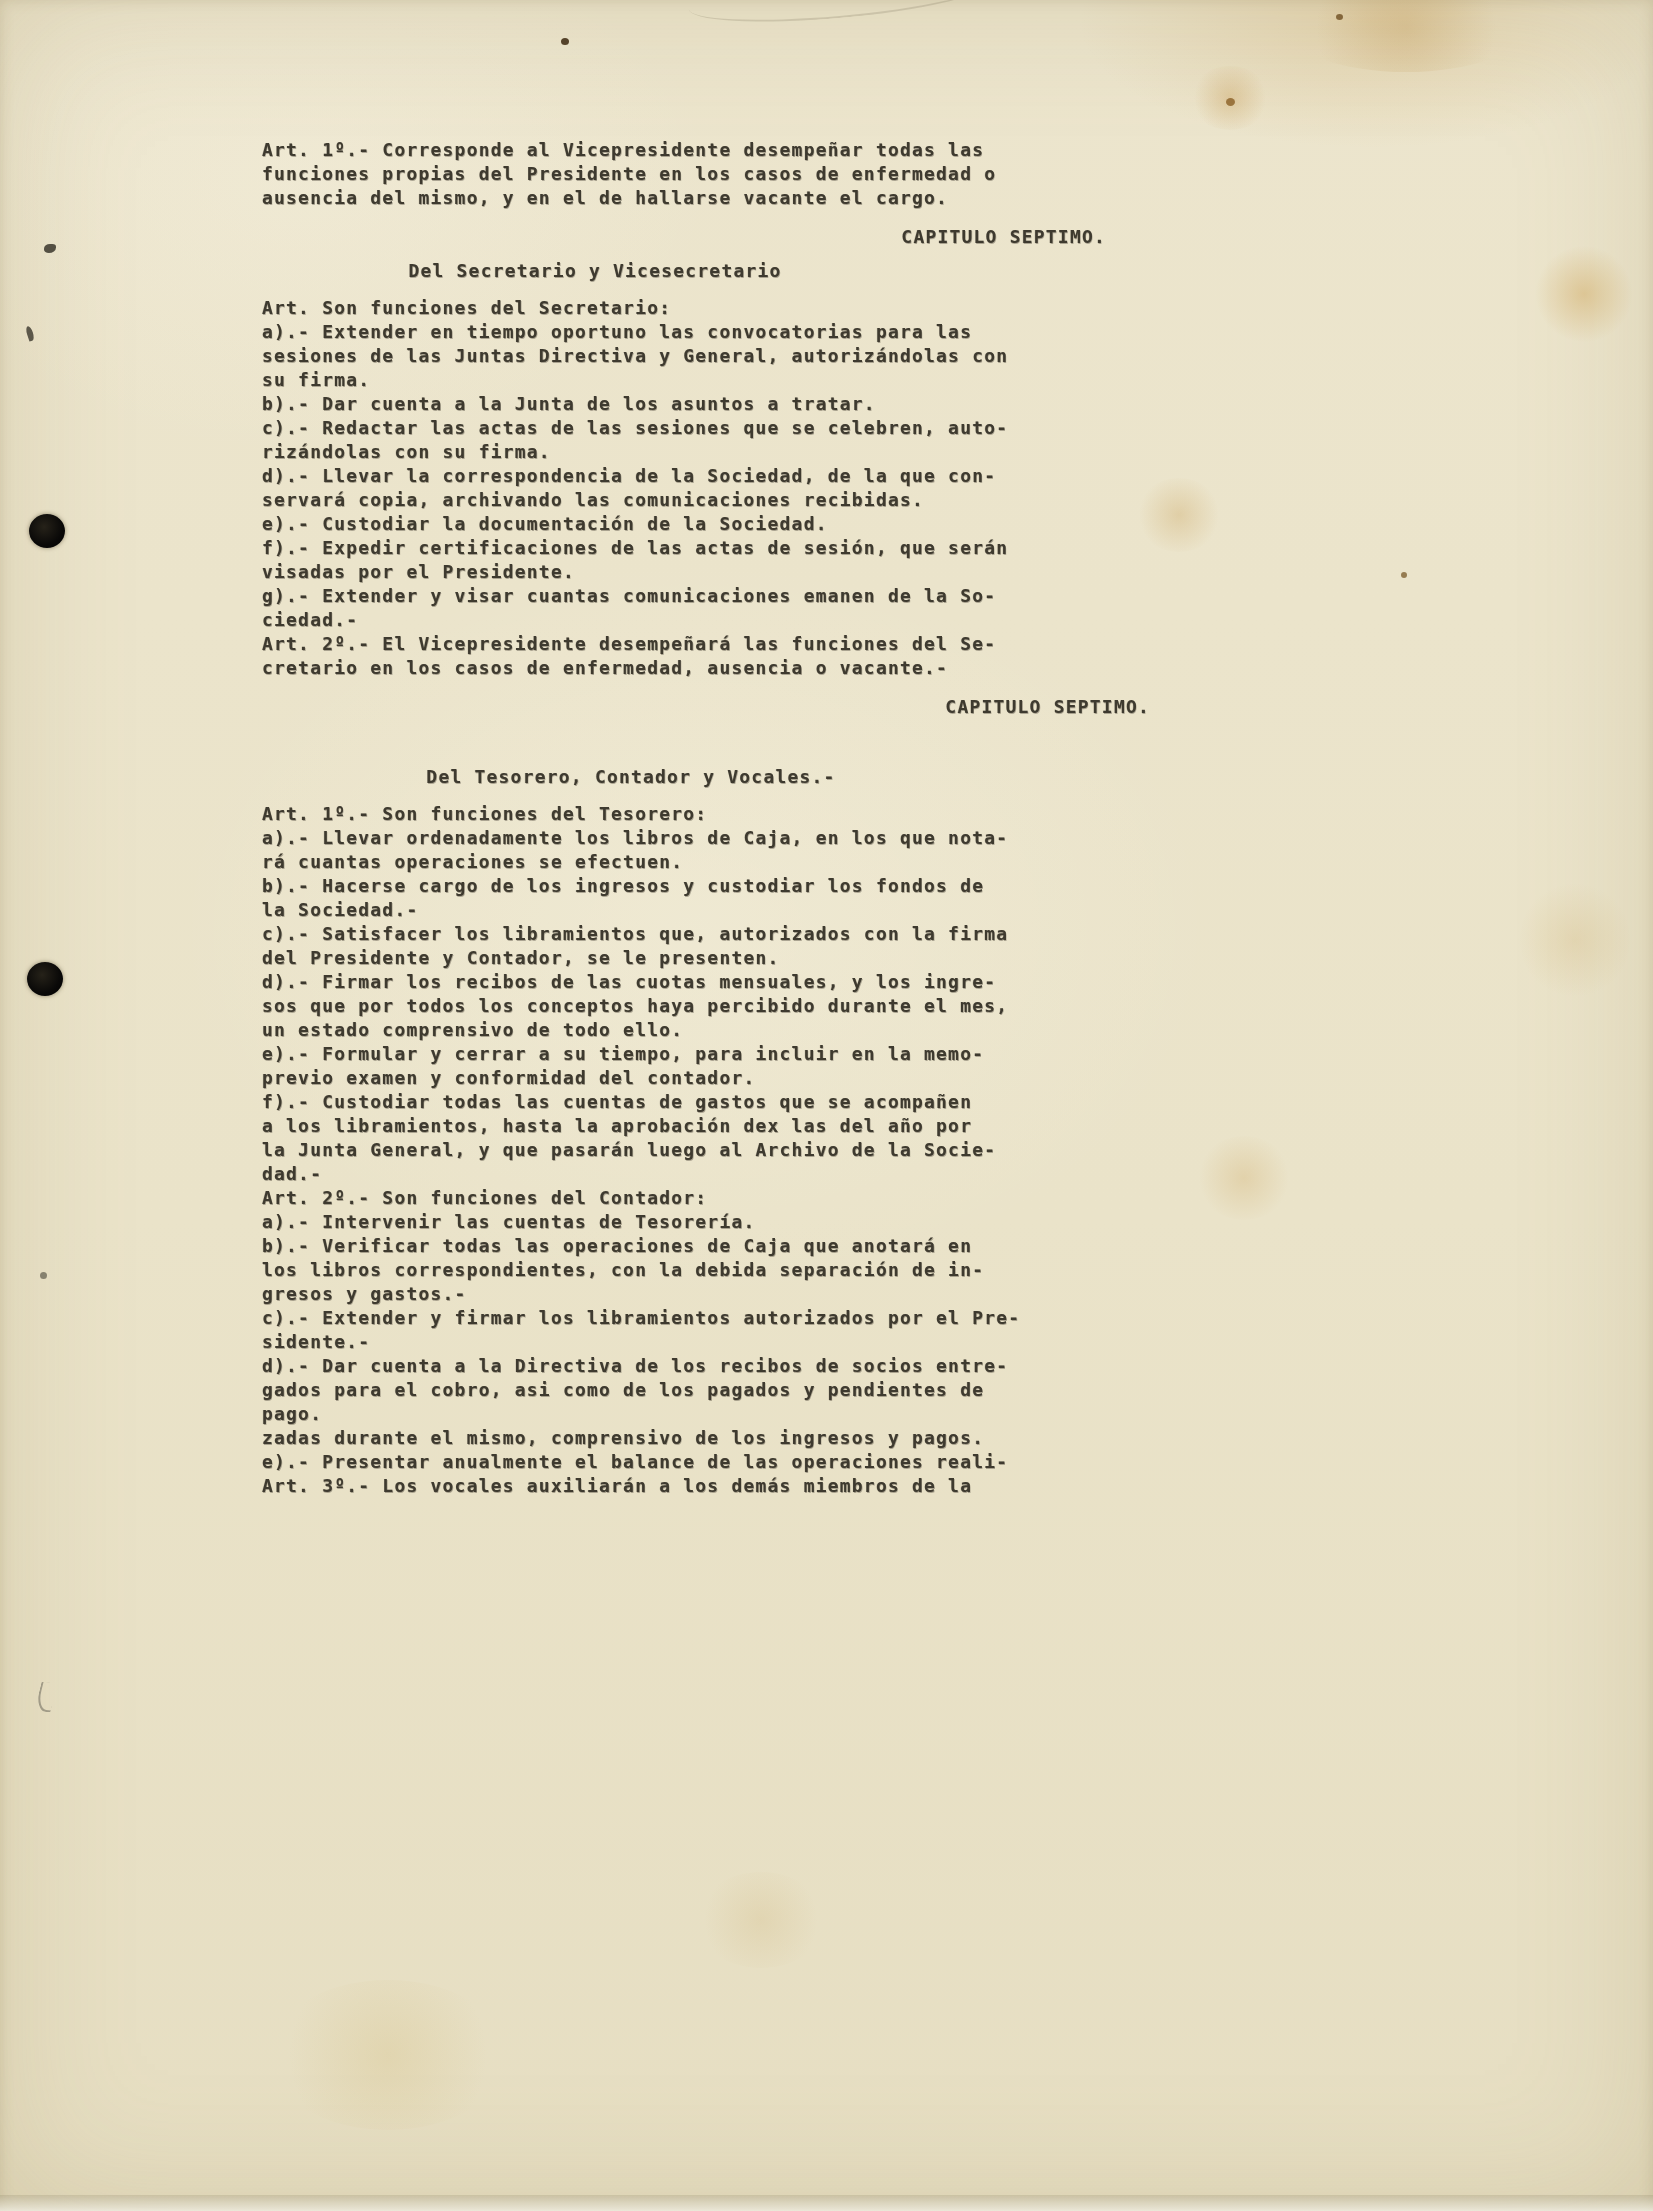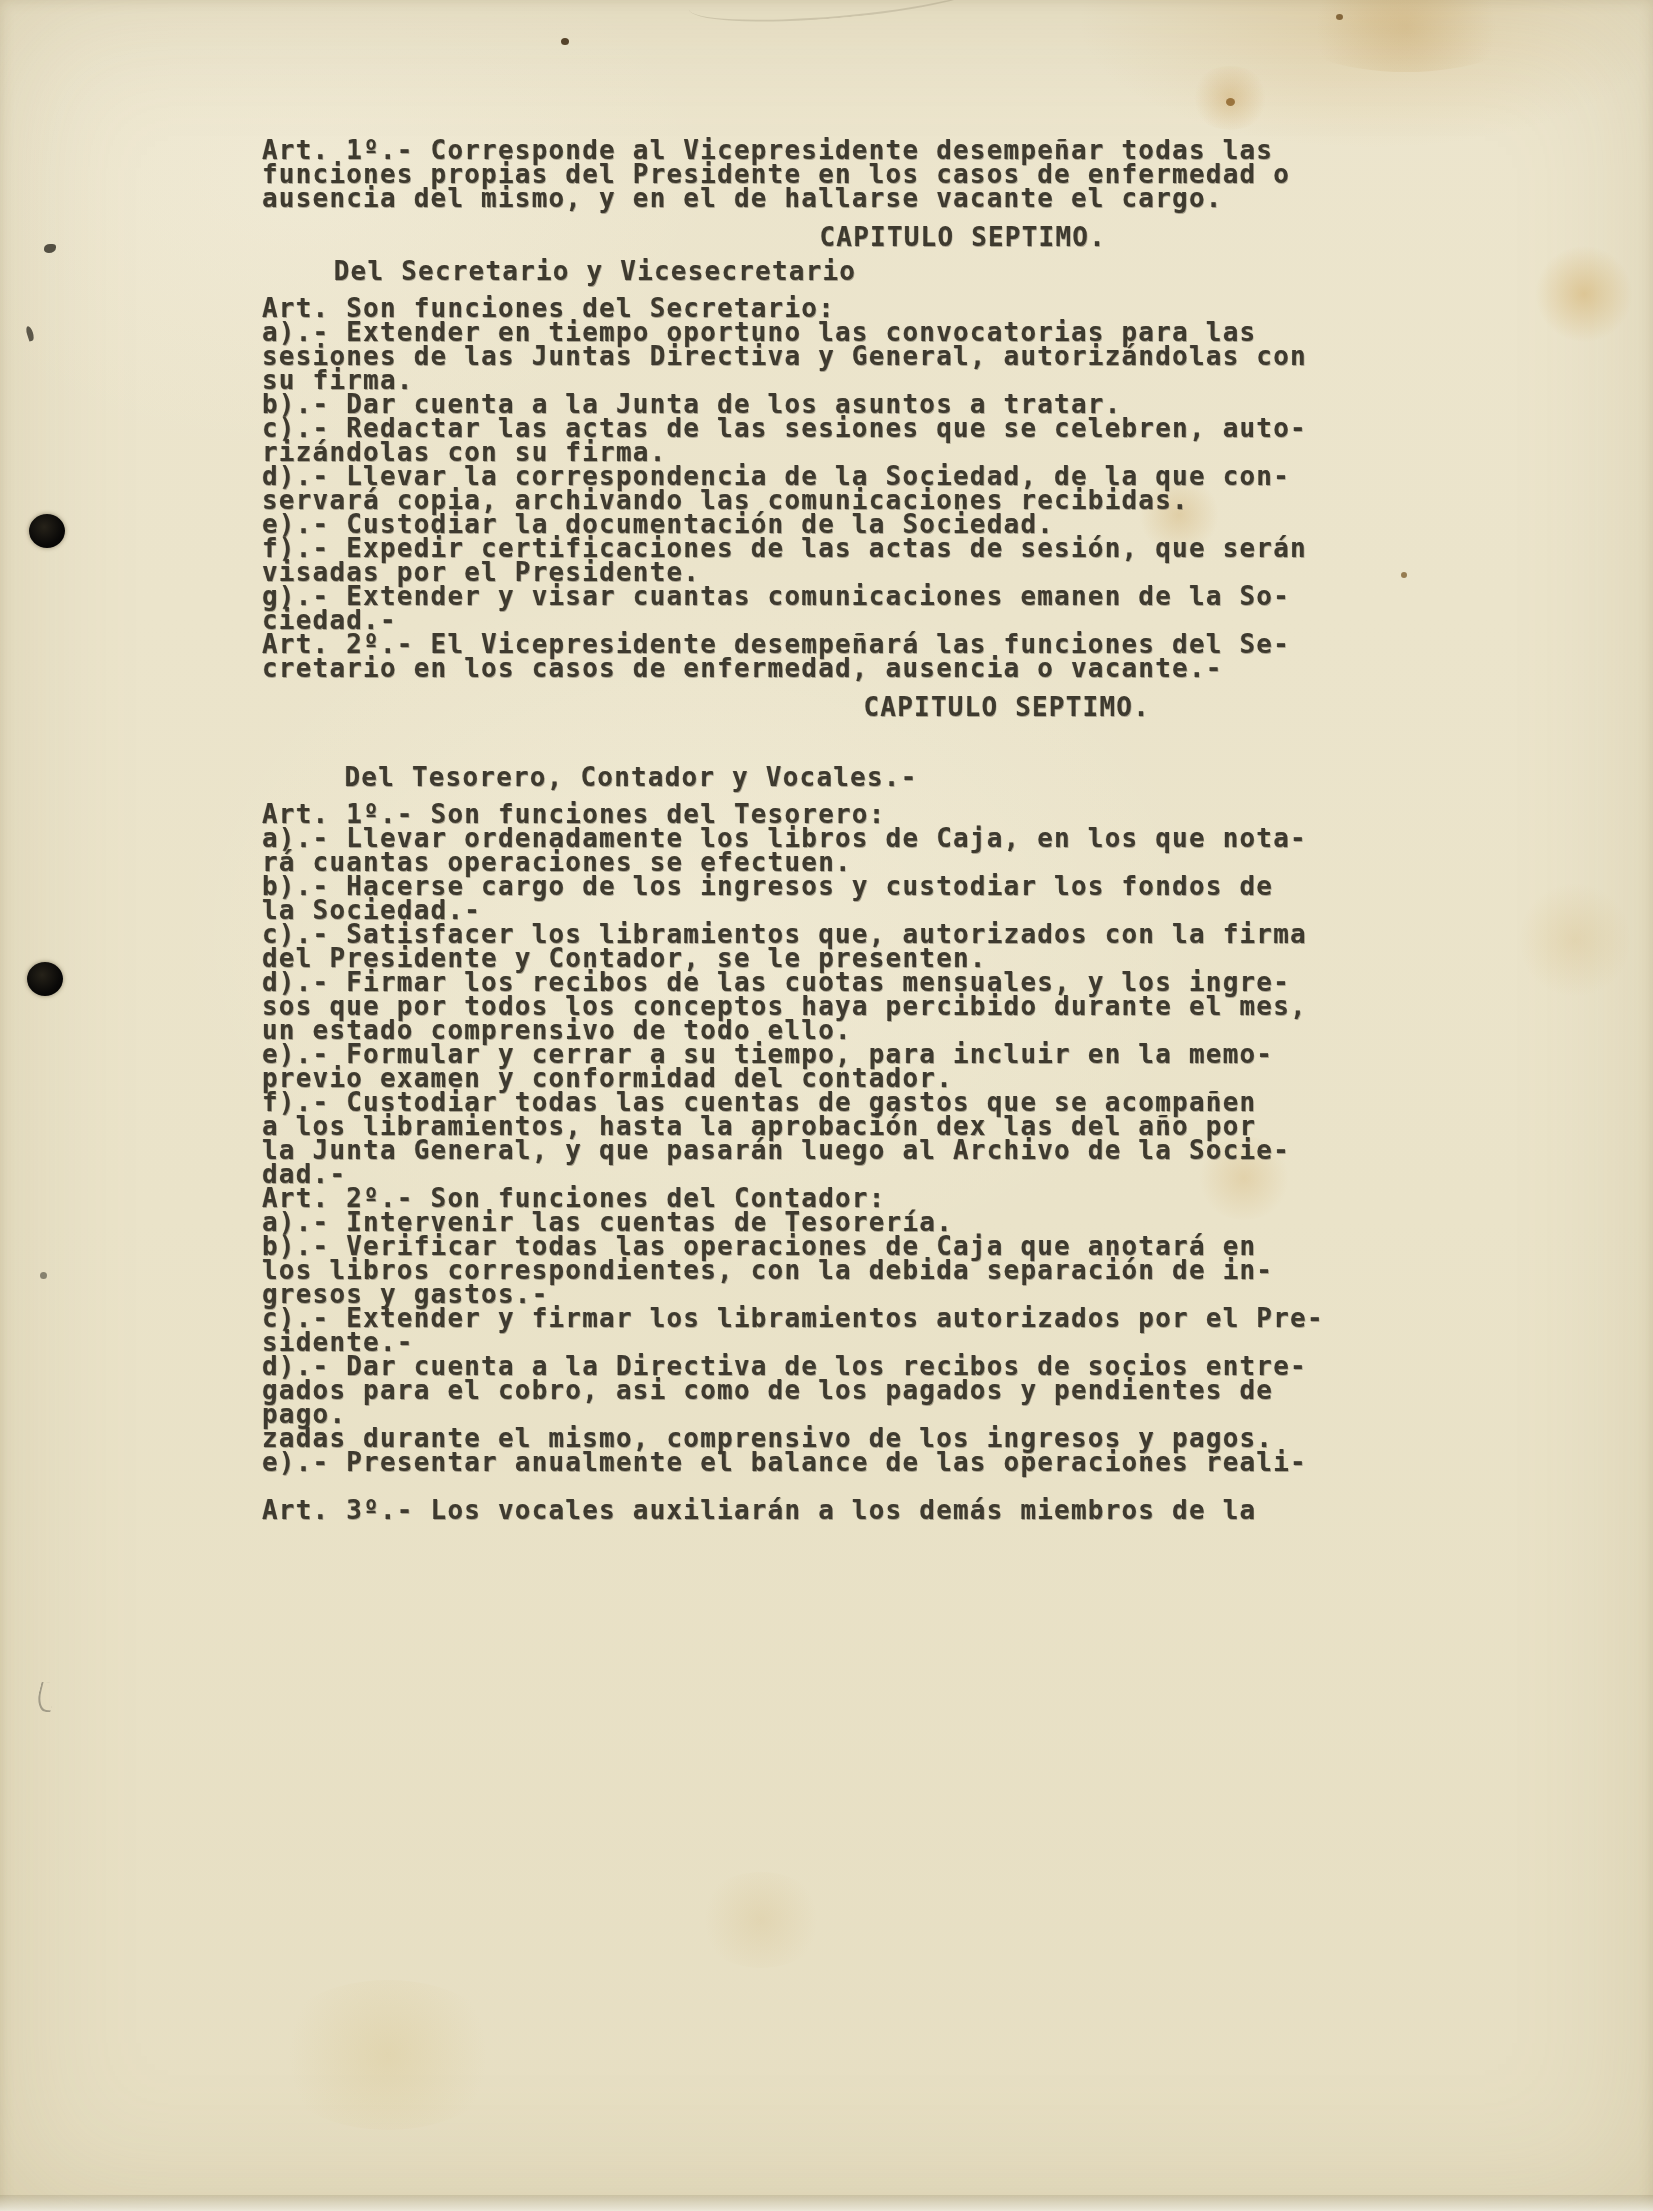--- a/index.html
+++ b/index.html
@@ -19,34 +19,34 @@
       radial-gradient(ellipse 600px 400px at 18% 8%, rgba(250,246,232,0.25), rgba(250,246,232,0) 70%),
       linear-gradient(to bottom, #ece5cd 0%, #eae3c9 55%, #e6dec2 100%);
     box-shadow: inset 0 0 140px rgba(145,125,72,0.20), inset 0 0 14px rgba(130,115,75,0.22);
   }
 
   
   .content {
     position:absolute;
     left:262px; top:138px; width:906px;
     color:#3e3a2f;
-    font-size:26px;
+    font-size:18px;
     font-weight:700;
     letter-spacing:1.2px;
     line-height:24px;
     text-shadow: 0.6px 0.6px 0 rgba(62,56,44,0.38), -0.4px 0.2px 0 rgba(62,56,44,0.22);
   }
   .line { white-space:nowrap; }
   .block.chapter  { text-align:right; margin-top:15px; margin-bottom:10px; }
   .block.subtitle { text-align:center; margin-bottom:13px; }
   .block.chapter.v1  { transform:translateX(-62px); }
   .block.subtitle.v1 { transform:translateX(-120px); }
   .block.chapter.v2  { transform:translateX(-18px); }
   .block.subtitle.v2 { transform:translateX(-84px);margin-top:46px; }
-  .block.final { margin-top:24px; }
+  .block.final { }
 
   
   .punch-hole {
     position:absolute; width:36px; height:34px; border-radius:50%;
     background: radial-gradient(circle at 42% 38%, #262219 0%, #0a0908 60%, #000 100%);
     box-shadow: 0 0 4px rgba(90,80,55,0.6);
   }
   .hole-1 { left:29px; top:514px; }
   .hole-2 { left:27px; top:962px; }
 

